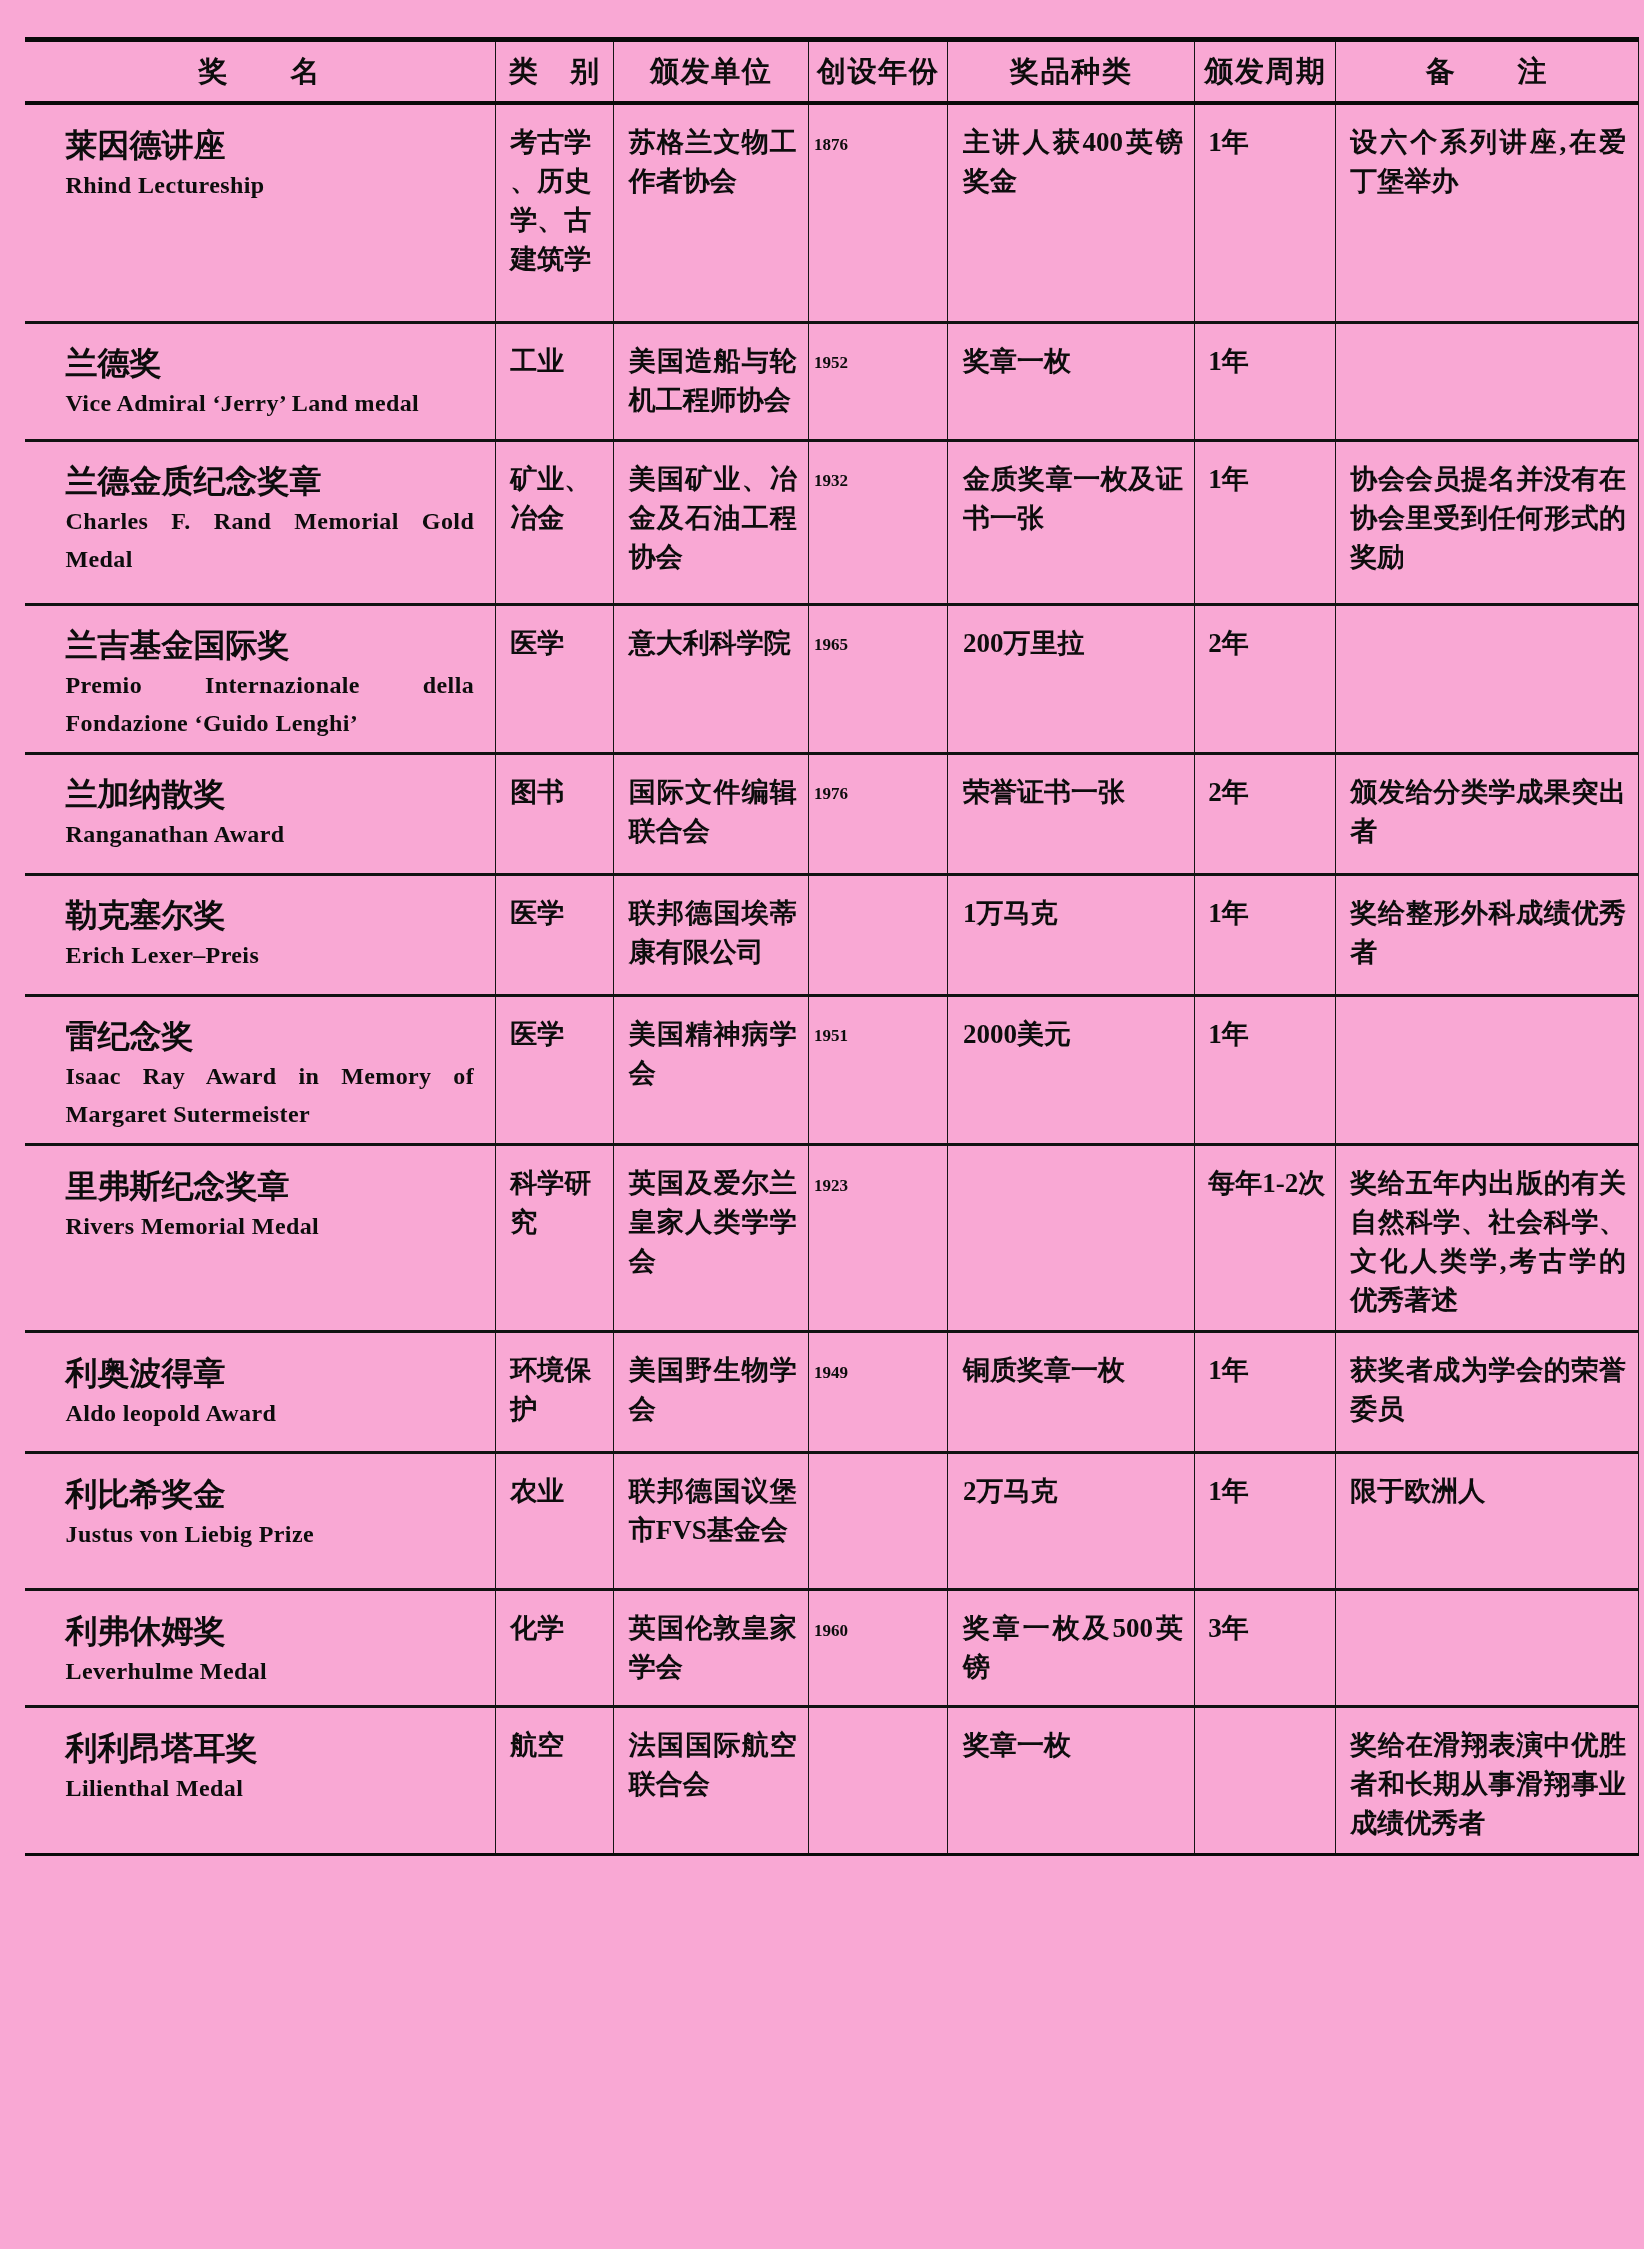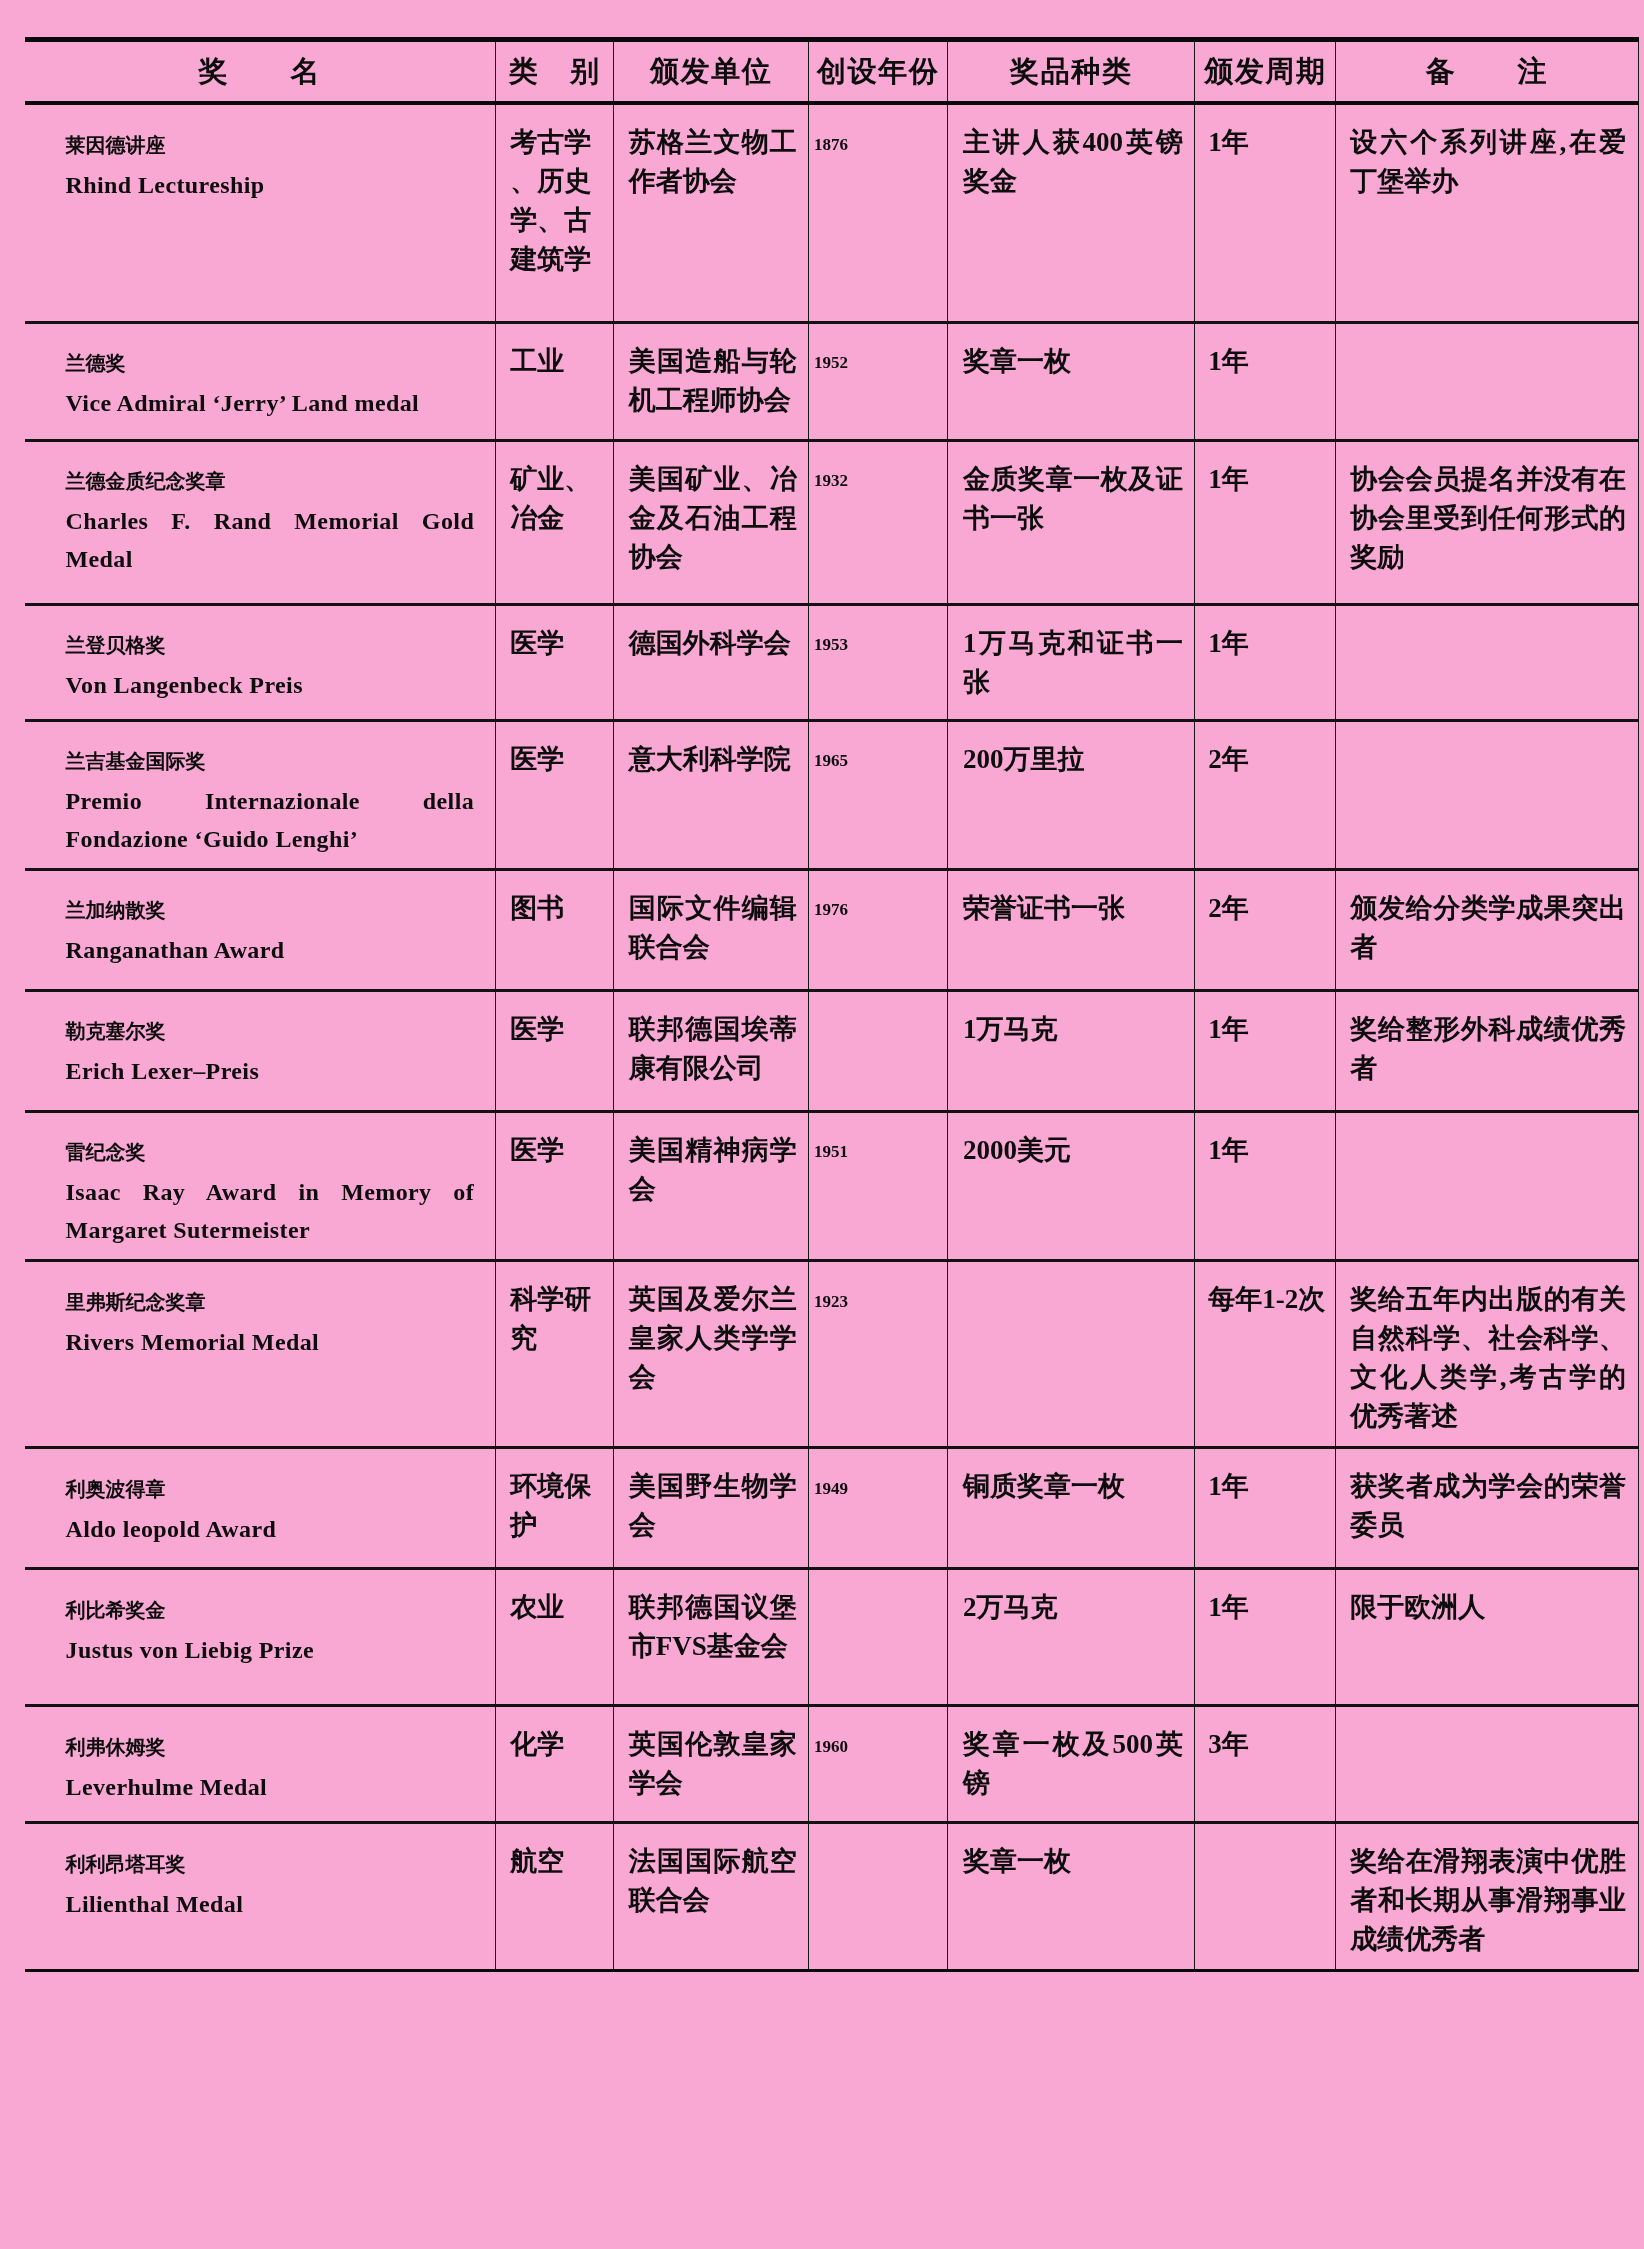--- a/index.html
+++ b/index.html
@@ -15,21 +15,21 @@
   th,td{vertical-align:top;border-left:1.6px solid #161616;}
   th:first-child,td:first-child{border-left:none;}
   th:last-child,td:last-child{border-right:1.6px solid #161616;}
   thead th{
     height:57px;vertical-align:middle;text-align:center;
     font-size:29px;font-weight:700;letter-spacing:1.6px;
     border-bottom:4.9px solid #0a0a0a;white-space:pre;
   }
   tbody td{border-top:3.3px solid #121212;font-size:27px;line-height:39px;font-weight:600;}
   .c-name{padding:19.6px 21px 9.8px 41px;}
-  .zh{font-size:20px;line-height:41px;}
+  .zh{font-size:32px;line-height:41px;}
   .en{font-size:24px;font-weight:700;line-height:38px;letter-spacing:0.4px;text-align:justify;}
   .c-cat   {padding:18px 9.8px 9.8px 14px;word-break:break-all;line-break:anywhere;}
   .c-issuer{padding:18px 11.4px 9.8px 14.7px;word-break:break-all;line-break:anywhere;text-align:justify;}
   .c-year  {padding:19.6px 4.9px 9.8px 4.9px;text-align:left;font-size:17px;}
   .c-prize {padding:18px 11.4px 9.8px 14.7px;word-break:break-all;line-break:anywhere;text-align:justify;}
   .c-cycle {padding:18px 8.2px 9.8px 13px;word-break:break-all;line-break:anywhere;}
   .c-remark{padding:18px 11.4px 9.8px 14px;word-break:break-all;line-break:anywhere;text-align:justify;}
 </style>
 </head>
 <body>
@@ -86,32 +86,20 @@
             <div class="zh">兰德金质纪念奖章</div>
             <div class="en">Charles F. Rand Memorial Gold Medal</div>
           </td>
           <td class="c-cat">矿业、冶金</td>
           <td class="c-issuer">美国矿业、冶金及石油工程协会</td>
           <td class="c-year">1932</td>
           <td class="c-prize">金质奖章一枚及证书一张</td>
           <td class="c-cycle">1年</td>
           <td class="c-remark">协会会员提名并没有在协会里受到任何形式的奖励</td>
         </tr>
-        <tr style="height: 116px;">
-          <td class="c-name">
-            <div class="zh">兰登贝格奖</div>
-            <div class="en">Von Langenbeck Preis</div>
-          </td>
-          <td class="c-cat">医学</td>
-          <td class="c-issuer">德国外科学会</td>
-          <td class="c-year">1953</td>
-          <td class="c-prize">1万马克和证书一张</td>
-          <td class="c-cycle">1年</td>
-          <td class="c-remark"></td>
-        </tr>
         <tr style="height: 112px;">
           <td class="c-name">
             <div class="zh">兰吉基金国际奖</div>
             <div class="en">Premio Internazionale della Fondazione ‘Guido Lenghi’</div>
           </td>
           <td class="c-cat">医学</td>
           <td class="c-issuer">意大利科学院</td>
           <td class="c-year">1965</td>
           <td class="c-prize">200万里拉</td>
           <td class="c-cycle">2年</td>

